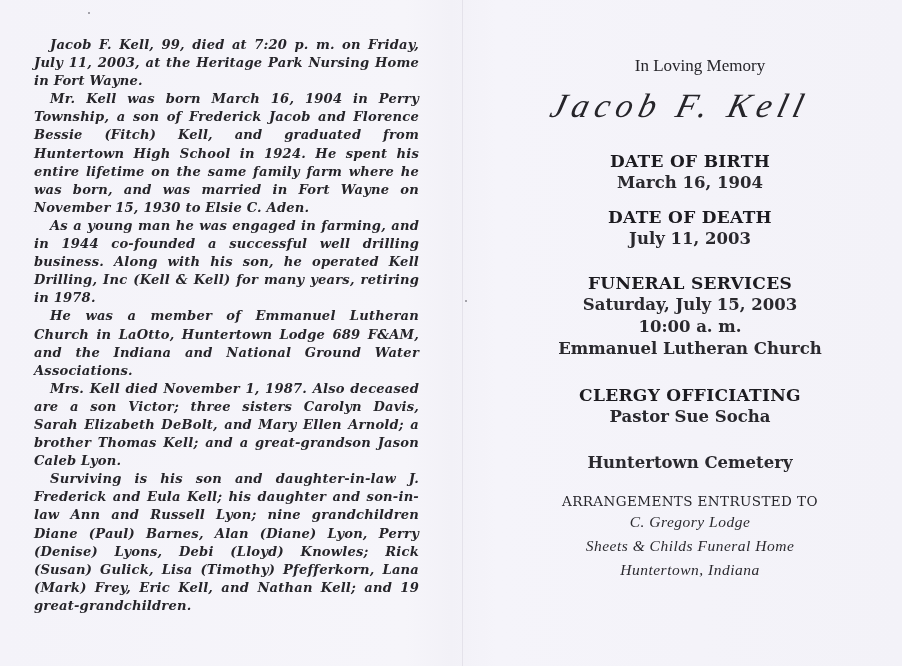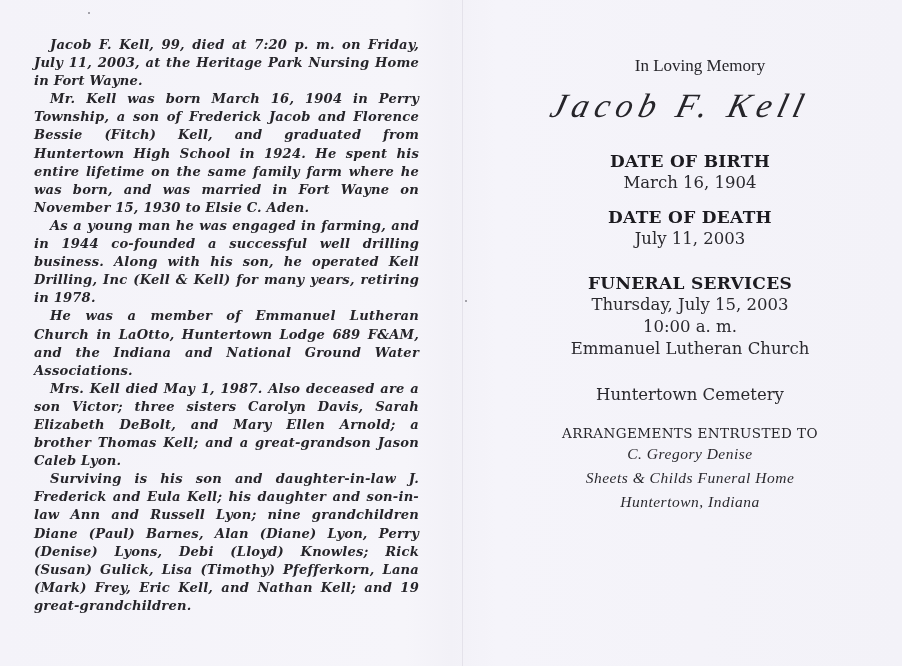--- a/index.html
+++ b/index.html
@@ -44,21 +44,21 @@
     font-style: italic; font-size: 34px; line-height: 40px;
     letter-spacing: 6px; margin-top: 6px; margin-left: -20px;
     transform: skewX(-14deg);
   }
   .section-title {
     font-family: "DejaVu Serif", serif; font-weight: bold;
     font-size: 17px; line-height: 22px; letter-spacing: 0.3px;
     color: #1c1b20;
   }
   .section-value {
-    font-family: "DejaVu Serif", serif; font-weight: normal;
+    font-family: "DejaVu Serif", serif; font-weight: bold;
     font-size: 16.5px; line-height: 22px; color: #2a292e; text-align: center;
   }
   .sec { margin-top: 12px; }
   .sec.first { margin-top: 24px; }
   .arr-title {
     font-family: "DejaVu Serif", serif; font-weight: normal;
     font-size: 13.5px; line-height: 18px; letter-spacing: 0.4px;
     margin-top: 18px;
   }
   .script {
@@ -75,52 +75,56 @@
 <body>
 
 <div class="page">
   <div class="fold"></div>
 
   <div class="left-col">
     <p>Jacob F. Kell, 99, died at 7:20 p. m. on Friday, July 11, 2003, at the Heritage Park Nursing Home in Fort Wayne.</p>
     <p>Mr. Kell was born March 16, 1904 in Perry Township, a son of Frederick Jacob and Florence Bessie (Fitch) Kell, and graduated from Huntertown High School in 1924.  He spent his entire lifetime on the same family farm where he was born, and was married in Fort Wayne on November 15, 1930 to Elsie C. Aden.</p>
     <p>As a young man he was engaged in farming, and in 1944 co-founded a successful well drilling business.  Along with his son, he operated Kell Drilling, Inc (Kell &amp; Kell) for many years, retiring in 1978.</p>
     <p>He was a member of Emmanuel Lutheran Church in LaOtto, Huntertown Lodge 689 F&amp;AM, and the Indiana and National Ground Water Associations.</p>
-    <p>Mrs. Kell died May 1, 1987.  Also deceased are a son Victor; three sisters Carolyn Davis, Sarah Elizabeth DeBolt, and Mary Ellen Arnold; a brother Thomas Kell; and a great-grandson Jason Caleb Lyon.</p>
+    <p>Mrs. Kell died November 1, 1987.  Also deceased are a son Victor; three sisters Carolyn Davis, Sarah Elizabeth DeBolt, and Mary Ellen Arnold; a brother Thomas Kell; and a great-grandson Jason Caleb Lyon.</p>
     <p>Surviving is his son and daughter-in-law J. Frederick and Eula Kell; his daughter and son-in-law Ann and Russell Lyon; nine grandchildren Diane (Paul) Barnes, Alan (Diane) Lyon, Perry (Denise) Lyons, Debi (Lloyd) Knowles; Rick (Susan) Gulick, Lisa (Timothy) Pfefferkorn, Lana (Mark) Frey, Eric Kell, and Nathan Kell; and 19 great-grandchildren.</p>
   </div>
 
   <div class="right-col">
     <div class="memory">In Loving Memory</div>
     <div class="signature">Jacob F. Kell</div>
 
     <div class="sec first">
       <div class="section-title">DATE OF BIRTH</div>
       <div class="section-value">March 16, 1904</div>
     </div>
 
     <div class="sec">
       <div class="section-title">DATE OF DEATH</div>
       <div class="section-value">July 11, 2003</div>
     </div>
 
     <div class="sec" style="margin-top:22px">
       <div class="section-title">FUNERAL SERVICES</div>
-      <div class="section-value">Thursday, July 15, 2003</div>
+      <div class="section-value">Saturday, July 15, 2003</div>
       <div class="section-value">10:00 a. m.</div>
       <div class="section-value">Emmanuel Lutheran Church</div>
     </div>
 
+    <div class="sec" style="margin-top:24px">
+      <div class="section-title">CLERGY OFFICIATING</div>
+      <div class="section-value">Pastor Sue Socha</div>
+    </div>
 
     <div class="sec" style="margin-top:24px">
       <div class="section-value">Huntertown Cemetery</div>
     </div>
 
     <div class="arr-title">ARRANGEMENTS ENTRUSTED TO</div>
-    <div class="script">C. Gregory Denise</div>
+    <div class="script">C. Gregory Lodge</div>
     <div class="script">Sheets &amp; Childs Funeral Home</div>
     <div class="script">Huntertown, Indiana</div>
   </div>
 
   <span class="speck" style="left:88px;top:12px"></span>
   <span class="speck" style="left:465px;top:300px"></span>
   <span class="speck" style="left:213px;top:408px"></span>
 </div>
 
 </body></html>

